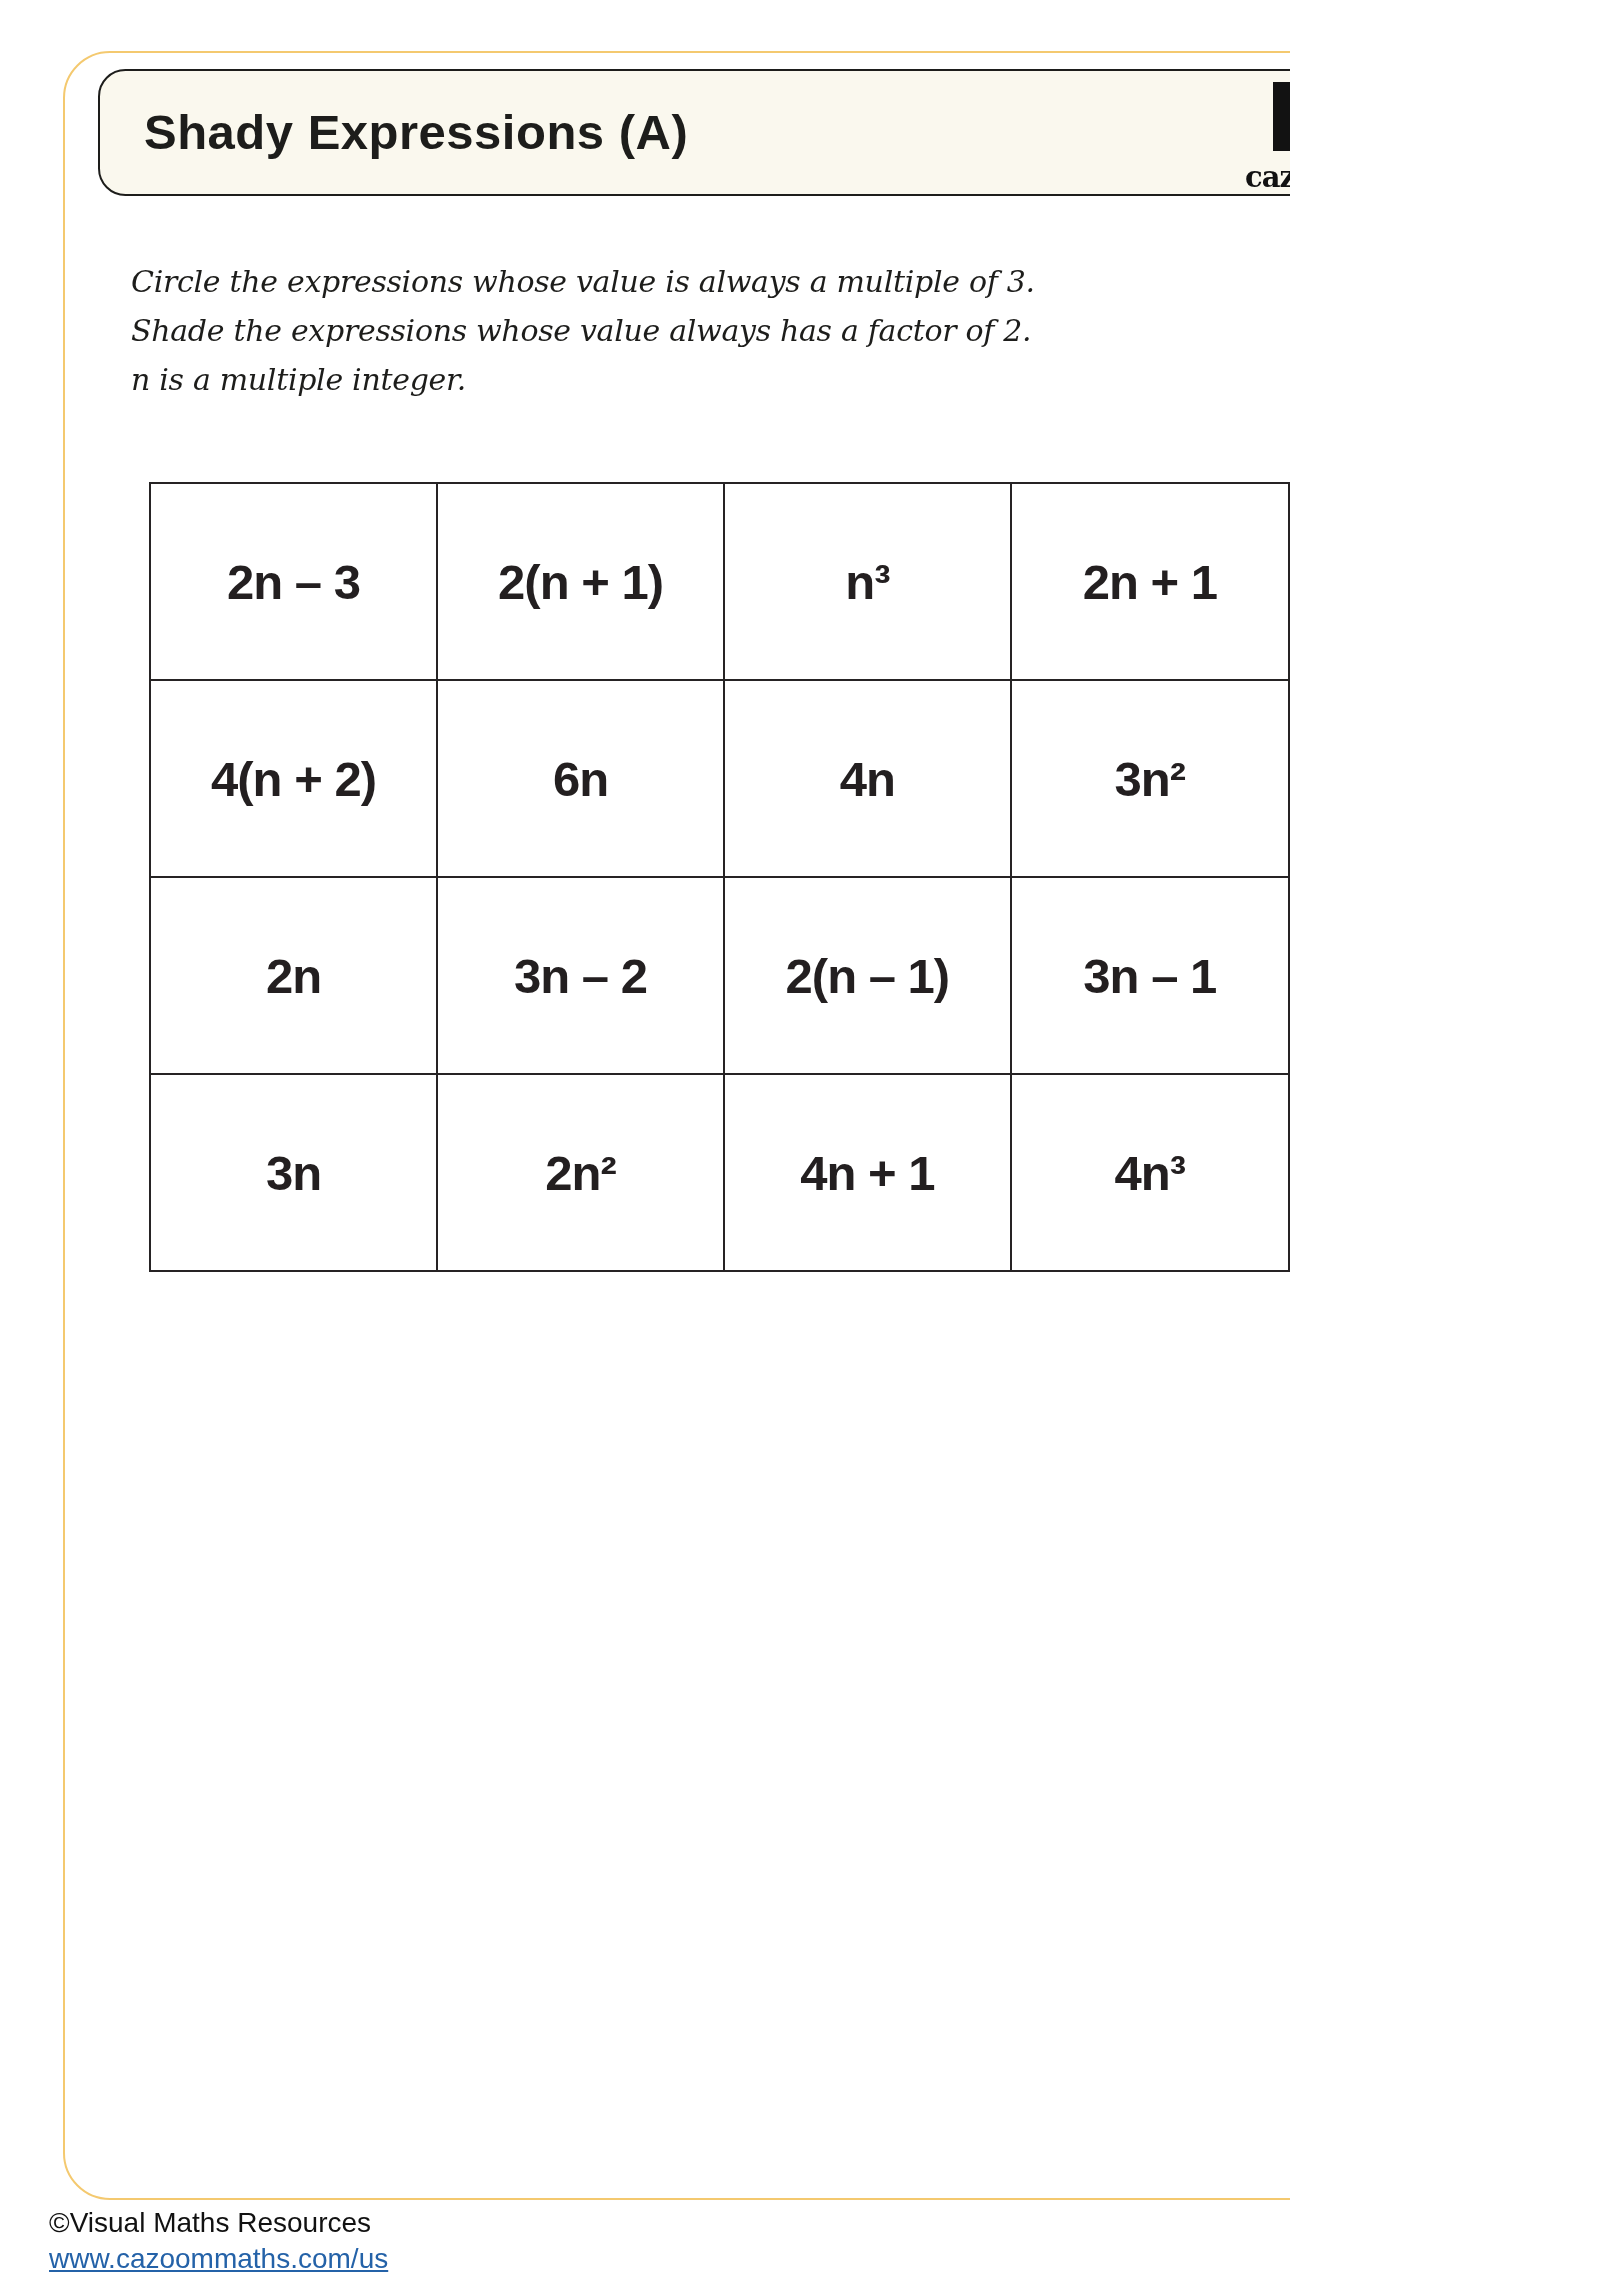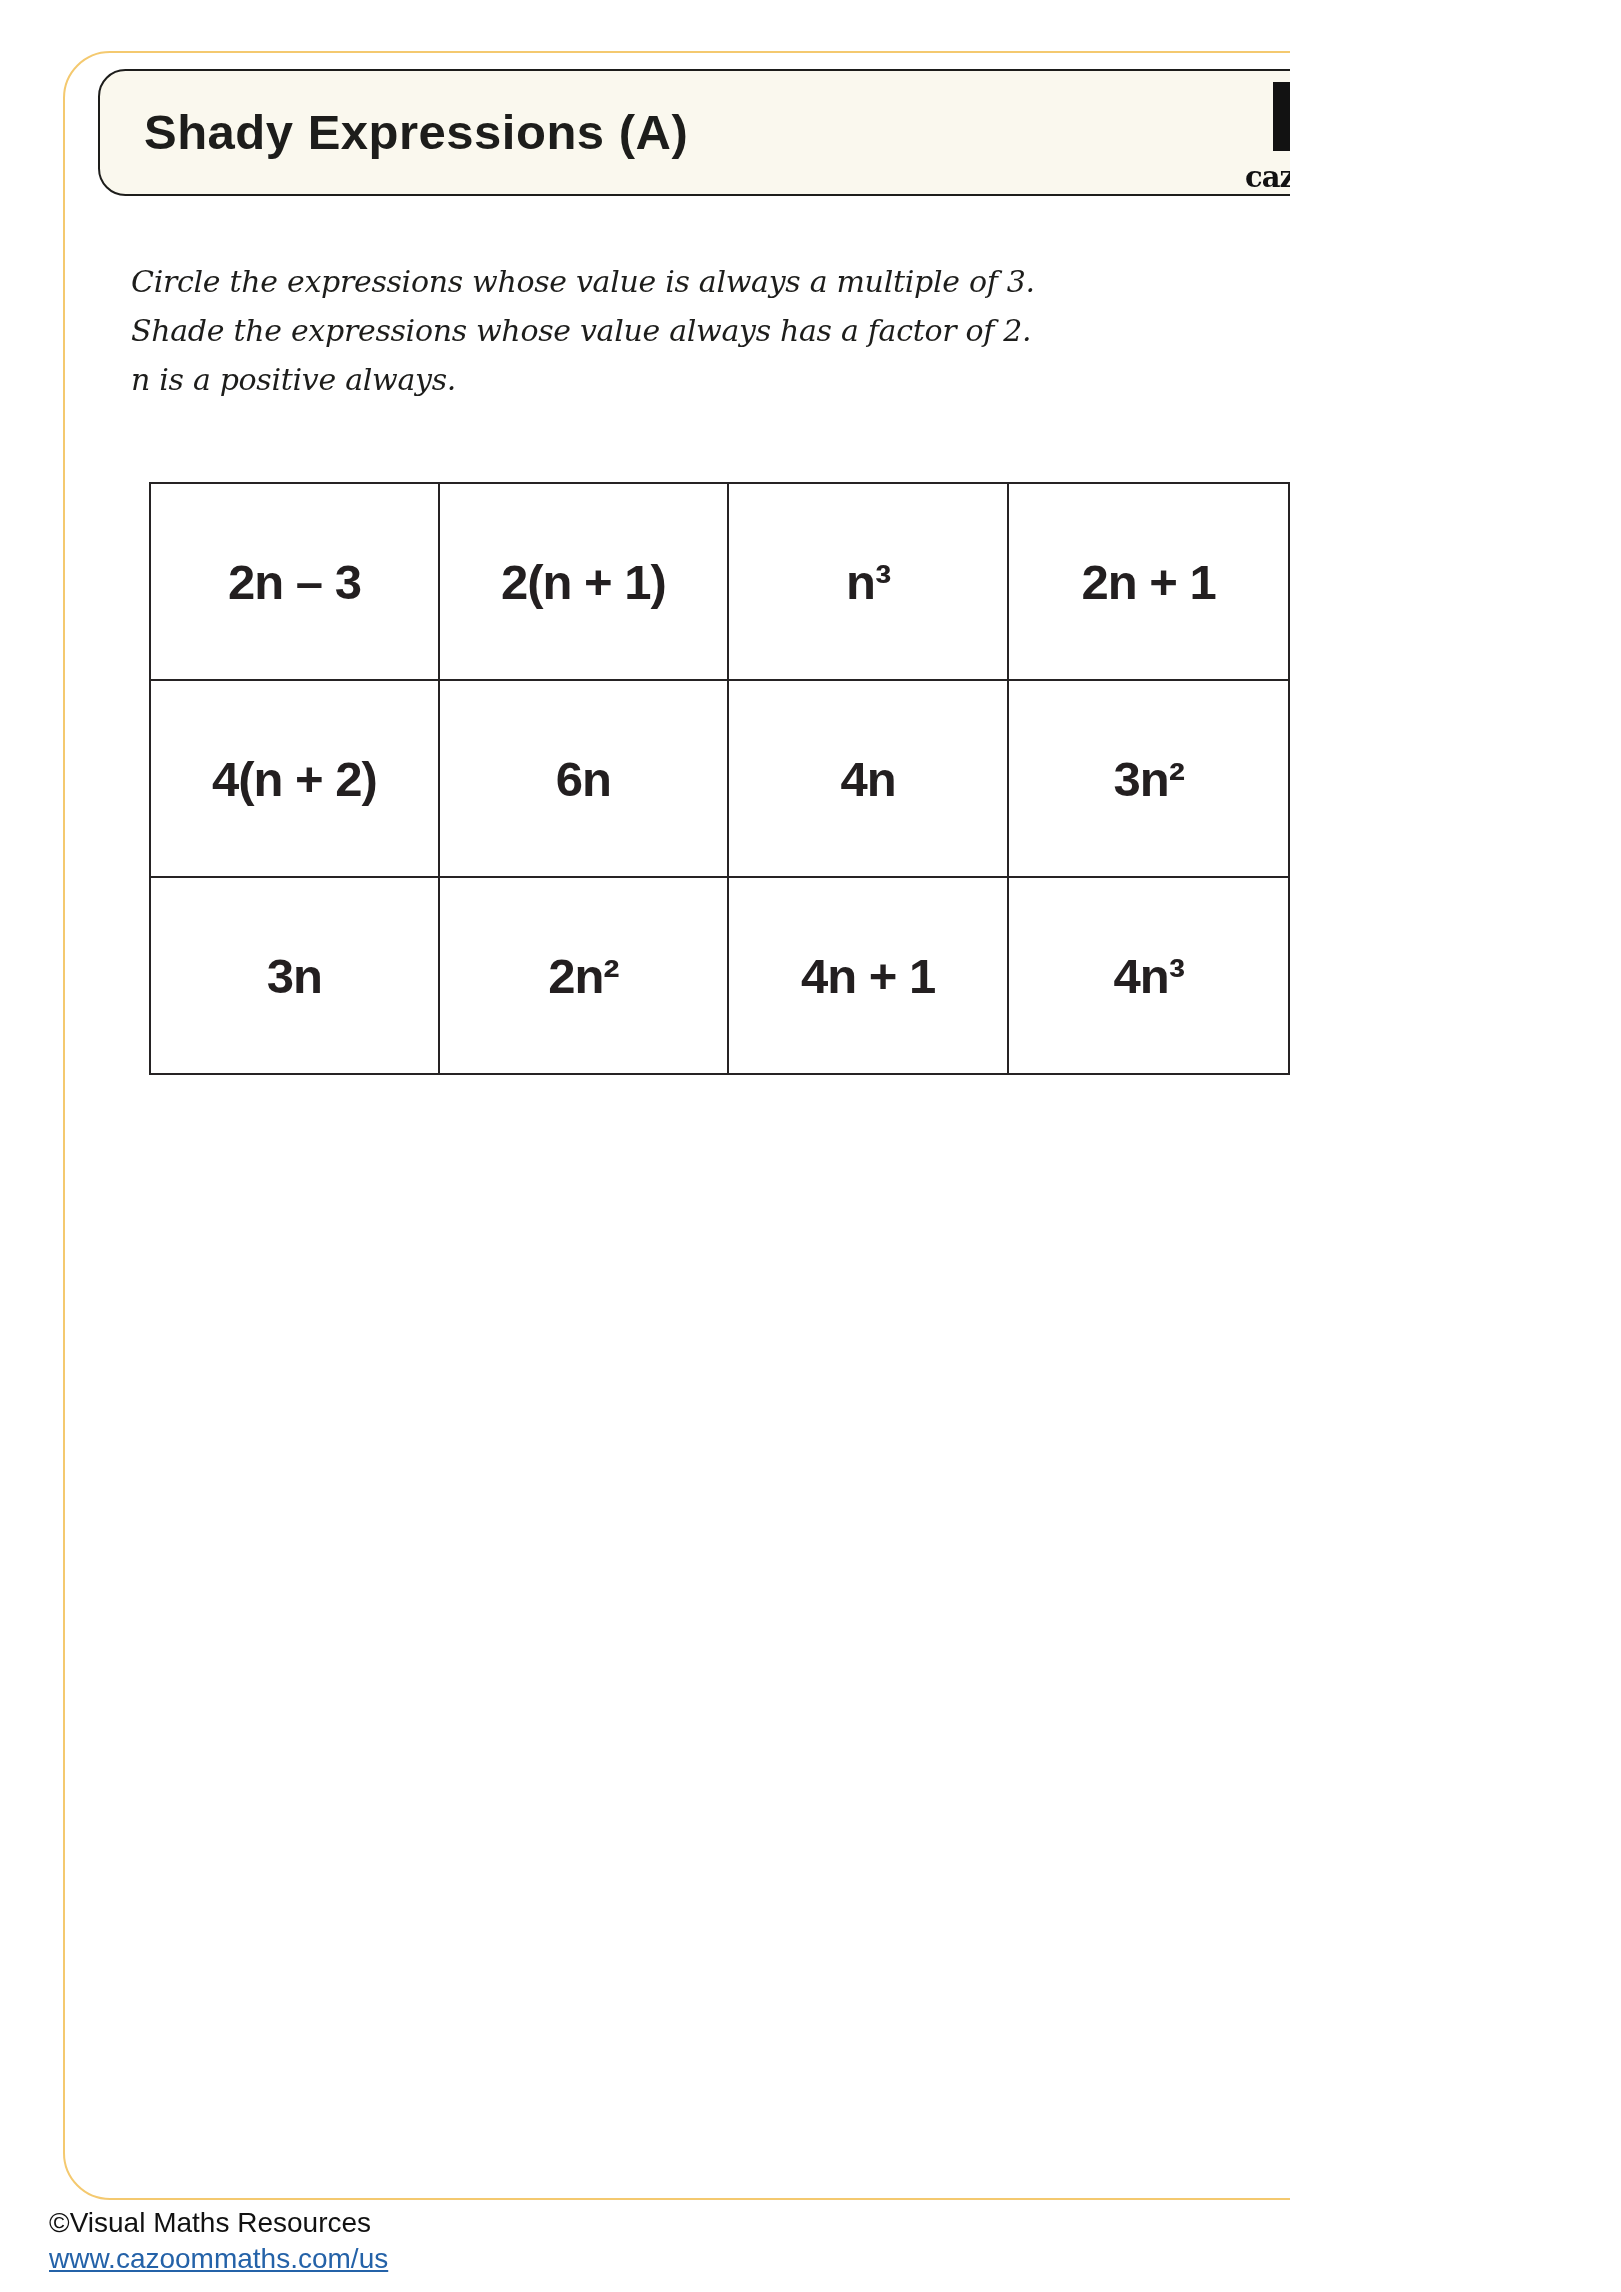--- a/index.html
+++ b/index.html
@@ -161,38 +161,44 @@
 
     <path d="M44,198 L102,198 L104,218 L84,222 L82,204 L64,206 L62,226 L44,224 Z" fill="#35353B" stroke="#1E1E22" stroke-width="2.5" stroke-linejoin="round"></path>
 
     <path d="M40,224 C44,216 62,216 66,224 C70,230 64,236 52,236 C42,236 37,230 40,224 Z" fill="#A9652C" stroke="#4E2D10" stroke-width="2.5"></path>
     <path d="M80,218 C84,210 102,210 106,218 C110,224 104,230 92,230 C82,230 77,224 80,218 Z" fill="#A9652C" stroke="#4E2D10" stroke-width="2.5"></path>
   </svg>
 
   <div class="instructions">
     <div>Circle the expressions whose value is always a multiple of 3.</div>
     <div>Shade the expressions whose value always has a factor of 2.</div>
-    <div>n is a positive always.</div>
+    <div>n is a multiple integer.</div>
   </div>
 
   <table class="grid">
     <tbody>
       <tr>
         <td>2n – 3</td>
         <td>2(n + 1)</td>
         <td>n³</td>
         <td>2n + 1</td>
       </tr>
       <tr>
         <td>4(n + 2)</td>
         <td>6n</td>
         <td>4n</td>
         <td>3n²</td>
       </tr>
       <tr>
+        <td>2n</td>
+        <td>3n – 2</td>
+        <td>2(n – 1)</td>
+        <td>3n – 1</td>
+      </tr>
+      <tr>
         <td>3n</td>
         <td>2n²</td>
         <td>4n + 1</td>
         <td>4n³</td>
       </tr>
     </tbody>
   </table>
 
   <div class="footer">
     <div>©Visual Maths Resources</div>

